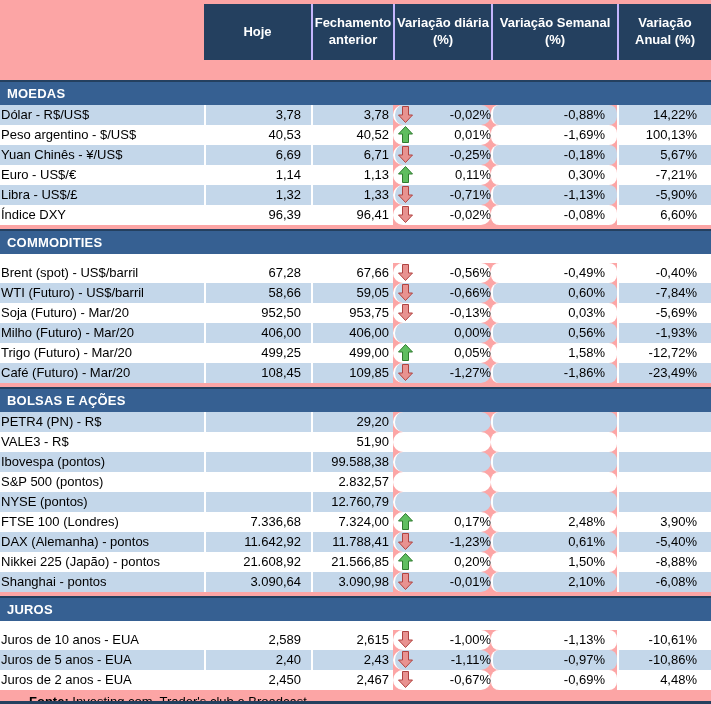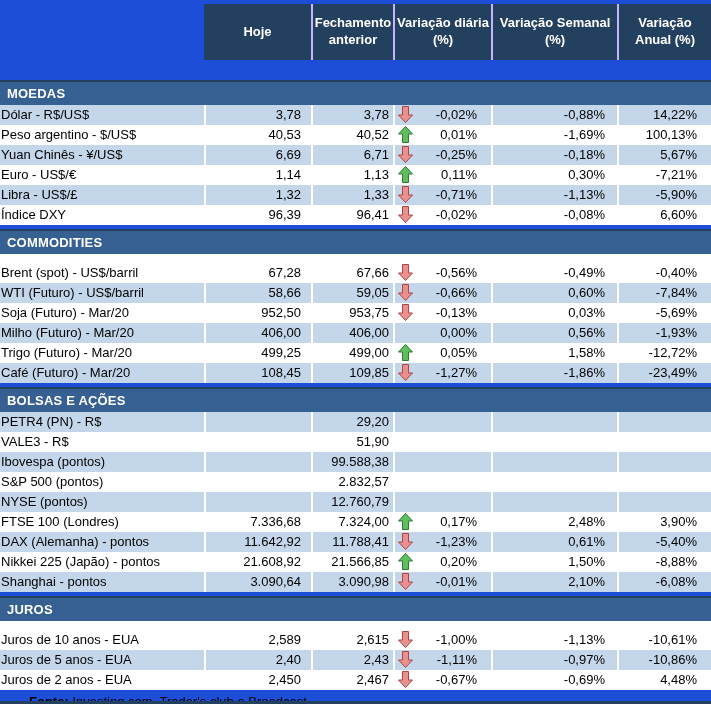--- a/index.html
+++ b/index.html
@@ -1,17 +1,17 @@
 <!DOCTYPE html>
 <html style="--header-bg: #24405F; --section-bg: #366092; --row-shade: #C4D7EA; --arrow-up-fill: #5FBE5F; --arrow-up-stroke: #2E7B2E; --arrow-down-fill: #E89290; --arrow-down-stroke: #B04341;"><head>
 <meta charset="utf-8">
 <style>
   html,body{margin:0;padding:0;background:#fff;}
   .sheet{
-    width:711px;height:704px;position:relative;overflow:hidden;background:#1d4ed8;
+    width:711px;height:704px;position:relative;overflow:hidden;background:#fca5a5;
     font-family:"Liberation Sans","DejaVu Sans",sans-serif;color:#000;
   }
   
   .col-headers{
     margin:4px 0 0 204px;
     display:grid;
     grid-template-columns:107px 82px 98px 126px 94px;
     height:56px;
   }
   .hcell{
@@ -37,22 +37,22 @@
     grid-template-columns:204px 107px 82px 98px 126px 94px;
     height:20px;line-height:20px;font-size:13px;
   }
   .row .cell{background:#fff;box-sizing:border-box;overflow:hidden;white-space:nowrap;}
   .row.shaded .cell{background:var(--row-shade);}
   .row .cell + .cell{border-left:2px solid #fff;}
   .cell.label{padding-left:1px;}
   .cell.num{text-align:right;}
   .cell.hoje{padding-right:10px;}
   .cell.fech{padding-right:4px;}
-  .cell.diaria{padding-right:14px;position:relative;}
-  .cell.semanal{padding-right:12px;}
+  .cell.diaria{padding-right:0;position:relative;border-radius:10px;}
+  .cell.semanal{padding-right:12px;border-radius:8px;}
   .cell.anual{padding-right:14px;}
   .arrow{position:absolute;left:3px;top:1px;width:15px;height:17px;}
   .arrow svg{display:block;}
   .arrow.up polygon{fill:var(--arrow-up-fill);stroke:var(--arrow-up-stroke);}
   .arrow.down polygon{fill:var(--arrow-down-fill);stroke:var(--arrow-down-stroke);}
   
   .fonte{margin-top:4px;padding-left:5px;font-size:13px;height:15px;line-height:15px;margin-left:24px;}
   .fonte b{font-weight:bold;}
   .extraido{margin-top:2px;padding-left:145px;font-size:13px;height:15px;line-height:15px;}
   .extraido .lab{margin-right:10px;}

